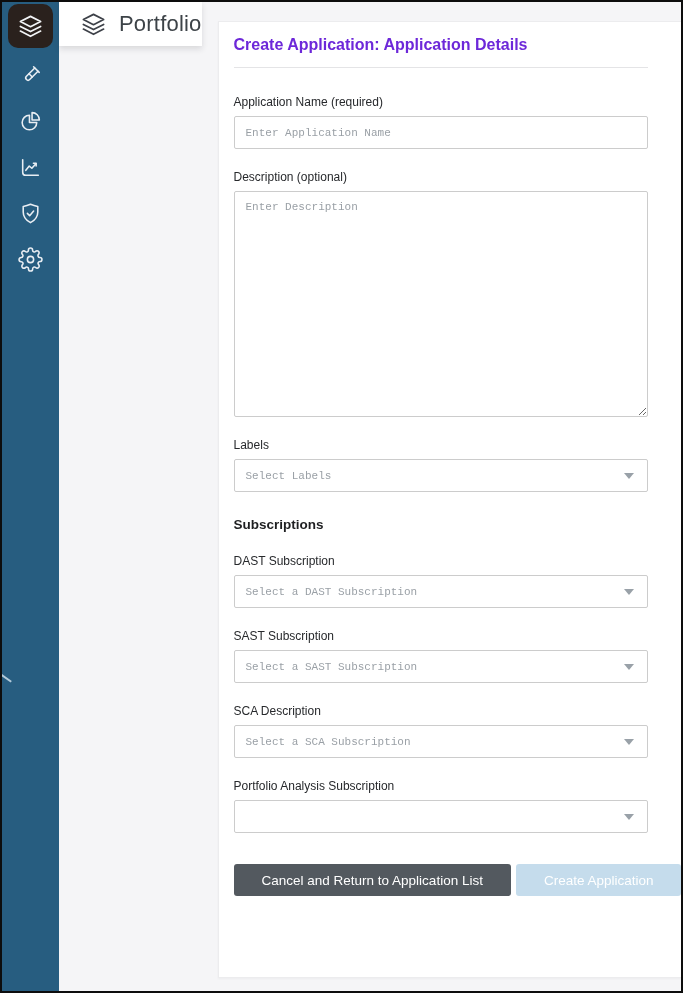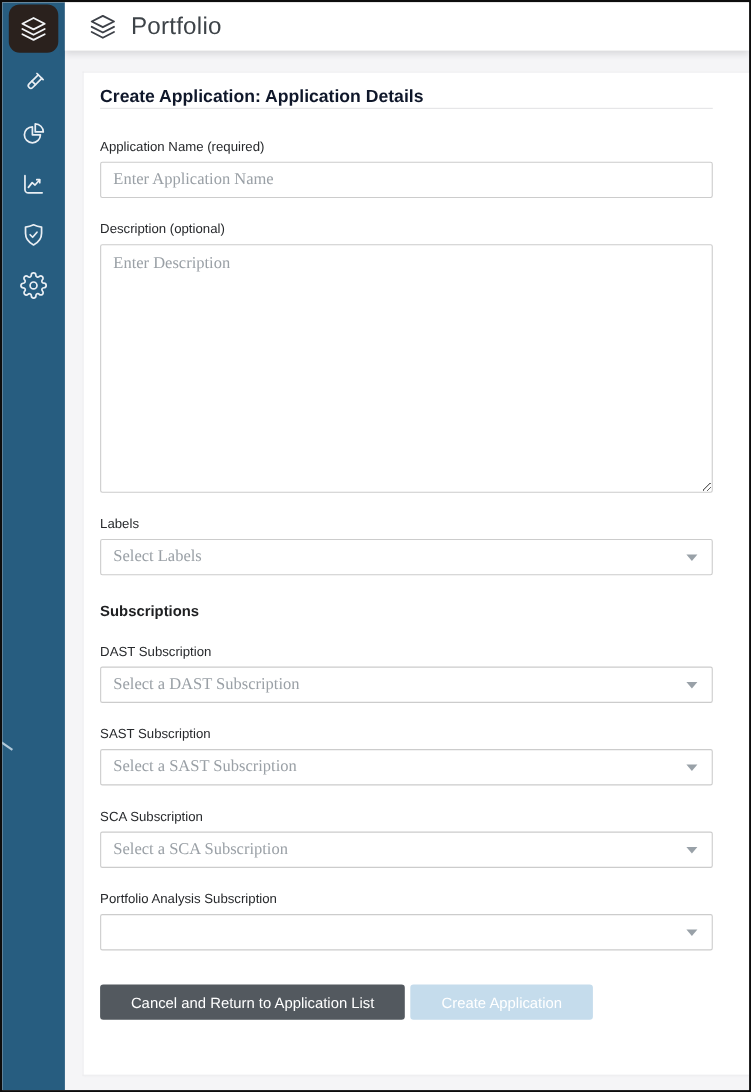--- a/index.html
+++ b/index.html
@@ -38,21 +38,21 @@
   .icon-svg { width: 25px; height: 25px; display: block; }
   .active-tile .icon-svg { width: 27px; height: 27px; }
   .pointer-artifact {
     position: absolute; left: 0; top: 672px;
     width: 12px; height: 2px;
     background: rgba(214, 230, 240, 0.8);
     transform: rotate(35deg); transform-origin: left top;
   }
 
   
-  .main { flex: 1; display: flex; flex-direction: column; min-width: 0; }
+  .main { flex: 1; display: flex; flex-direction: row; min-width: 0; }
   .header {
     height: 44px; flex: 0 0 44px;
     background: #fff;
     display: flex; align-items: center;
     padding-left: 21px;
     box-shadow: 0 3px 6px rgba(40, 44, 50, 0.14);
     position: relative; z-index: 2;
     color: #3d4148;
   }
   .header .icon-svg { width: 27px; height: 27px; }
@@ -70,36 +70,37 @@
     flex: 1;
     background: var(--card-bg, #ffffff);
     border: 1px solid #ececee; border-right: none;
     box-shadow: 0 1px 2px rgba(0,0,0,.04);
     padding: 14px 33px 0 15px;
     overflow: hidden;
   }
 
   
   .form-title {
-    font-size: 16px; font-weight: 700; color: #0f172a;
+    font-size: 16px; font-weight: 700; color: #6d28d9;
+    padding-bottom: 13px;
     border-bottom: 1px solid #e4e4e6;
     margin-bottom: 27px;
   }
   .form-group { margin-bottom: 21px; }
   .field-label {
     display: block;
     font-size: 12px; color: #27292c;
     margin-bottom: 7px;
   }
   .text-input, .text-area, .select {
     width: 100%;
     border: 1px solid var(--input-border, #cccccc);
     border-radius: 2px;
-    font-family: Liberation Serif, serif;
-    font-size: 15px; color: #333;
+    font-family: Liberation Mono, monospace;
+    font-size: 11px; color: #333;
     background: #fff;
   }
   .text-input { height: 33px; padding: 0 11px; }
   .text-area { height: 226px; padding: 9px 11px; resize: vertical; display: block; }
   .text-input::placeholder, .text-area::placeholder { color: var(--placeholder-color, #9aa0a6); opacity: 1; }
   .select {
     height: 33px;
     position: relative;
     display: flex; align-items: center;
     padding: 0 32px 0 11px;
@@ -261,21 +262,21 @@
 
         <div class="form-group">
           <label class="field-label">SAST Subscription</label>
           <div class="select">
             <span>Select a SAST Subscription</span>
             <span class="caret"></span>
           </div>
         </div>
 
         <div class="form-group">
-          <label class="field-label">SCA Subscription</label>
+          <label class="field-label">SCA Description</label>
           <div class="select">
             <span>Select a SCA Subscription</span>
             <span class="caret"></span>
           </div>
         </div>
 
         <div class="form-group">
           <label class="field-label">Portfolio Analysis Subscription</label>
           <div class="select">
             <span class="caret"></span>

